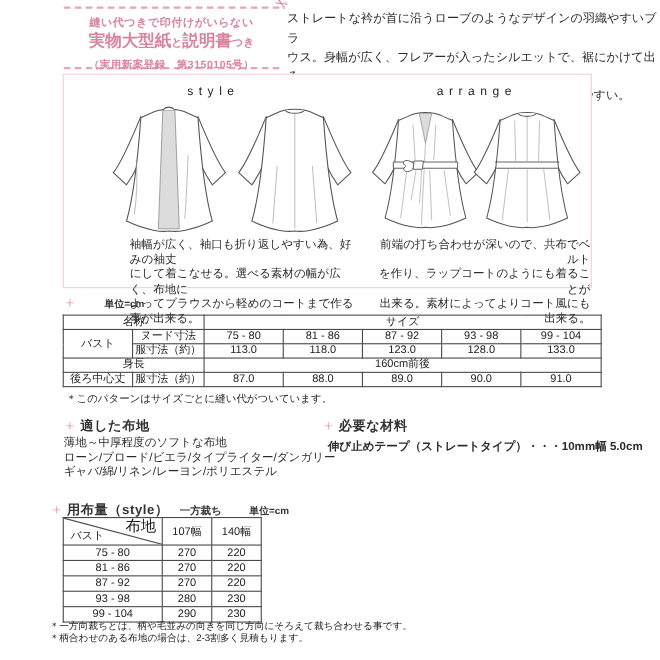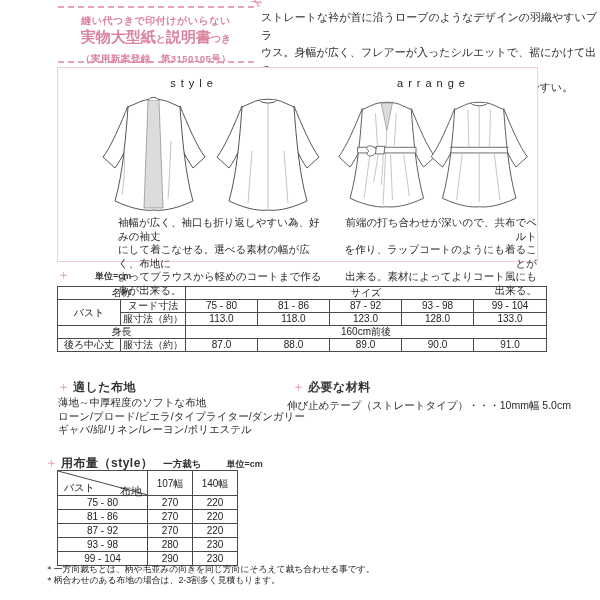--- a/index.html
+++ b/index.html
@@ -46,29 +46,29 @@
   .sec-head .unit { font-size:9px; margin-left:22px; font-weight:bold; }
 
   
   .size-table { position:absolute; left:57px; top:286px; border-collapse:collapse; table-layout:fixed; }
   .size-table td { border:1px solid #4a4a4a; font-size:10px; text-align:center;
     padding:0; height:12px; line-height:12px; color:#222; }
   .size-note { position:absolute; left:60px; top:356px; font-size:9.5px; color:#222; }
 
   
   .fabric-lines { position:absolute; left:58px; top:396px; font-size:10.5px; line-height:13.5px; color:#2b2b2b; }
-  .materials-line { position:absolute; left:287px; top:399px; font-size:10.5px; color:#2b2b2b; }
+  .materials-line { position:absolute; left:298px; top:399px; font-size:10.5px; color:#2b2b2b;font-weight:bold; }
 
   
   .yardage-table { position:absolute; left:57px; top:470px; border-collapse:collapse; table-layout:fixed; }
   .yardage-table td { border:1px solid #4a4a4a; font-size:10px; text-align:center;
     padding:0; height:13px; line-height:13px; color:#222; }
   .corner-cell { position:relative; height:24px !important; }
   .corner-cell svg { position:absolute; left:0; top:0; }
-  .corner-fabric { position:absolute; right:5px; top:14px; font-size:11px; }
+  .corner-fabric { position:absolute; right:5px; top:1px; font-size:14px; }
   .corner-bust { position:absolute; left:6px; bottom:1px; font-size:10px; }
   .yardage-notes { position:absolute; left:45px; top:564px; font-size:8.8px;
     line-height:10.5px; color:#222; }
 </style>
 </head>
 <body>
 
 <div class="page">
 
   <div class="patent-box">
@@ -183,20 +183,21 @@
       <td>後ろ中心丈</td>
       <td>服寸法（約）</td>
       <td>87.0</td>
       <td>88.0</td>
       <td>89.0</td>
       <td>90.0</td>
       <td>91.0</td>
     </tr>
   </tbody>
     </table>
+  <div class="size-note">＊このパターンはサイズごとに縫い代がついています。</div>
 
   <div class="sec-head" style="left:57px; top:378px;">
     <span class="plus">＋</span>
     <span class="txt">適した布地</span>
   </div>
   <div class="fabric-lines">
     <div>薄地～中厚程度のソフトな布地</div>
     <div>ローン/ブロード/ビエラ/タイプライター/ダンガリー</div>
     <div>ギャバ/綿/リネン/レーヨン/ポリエステル</div>
   </div>

